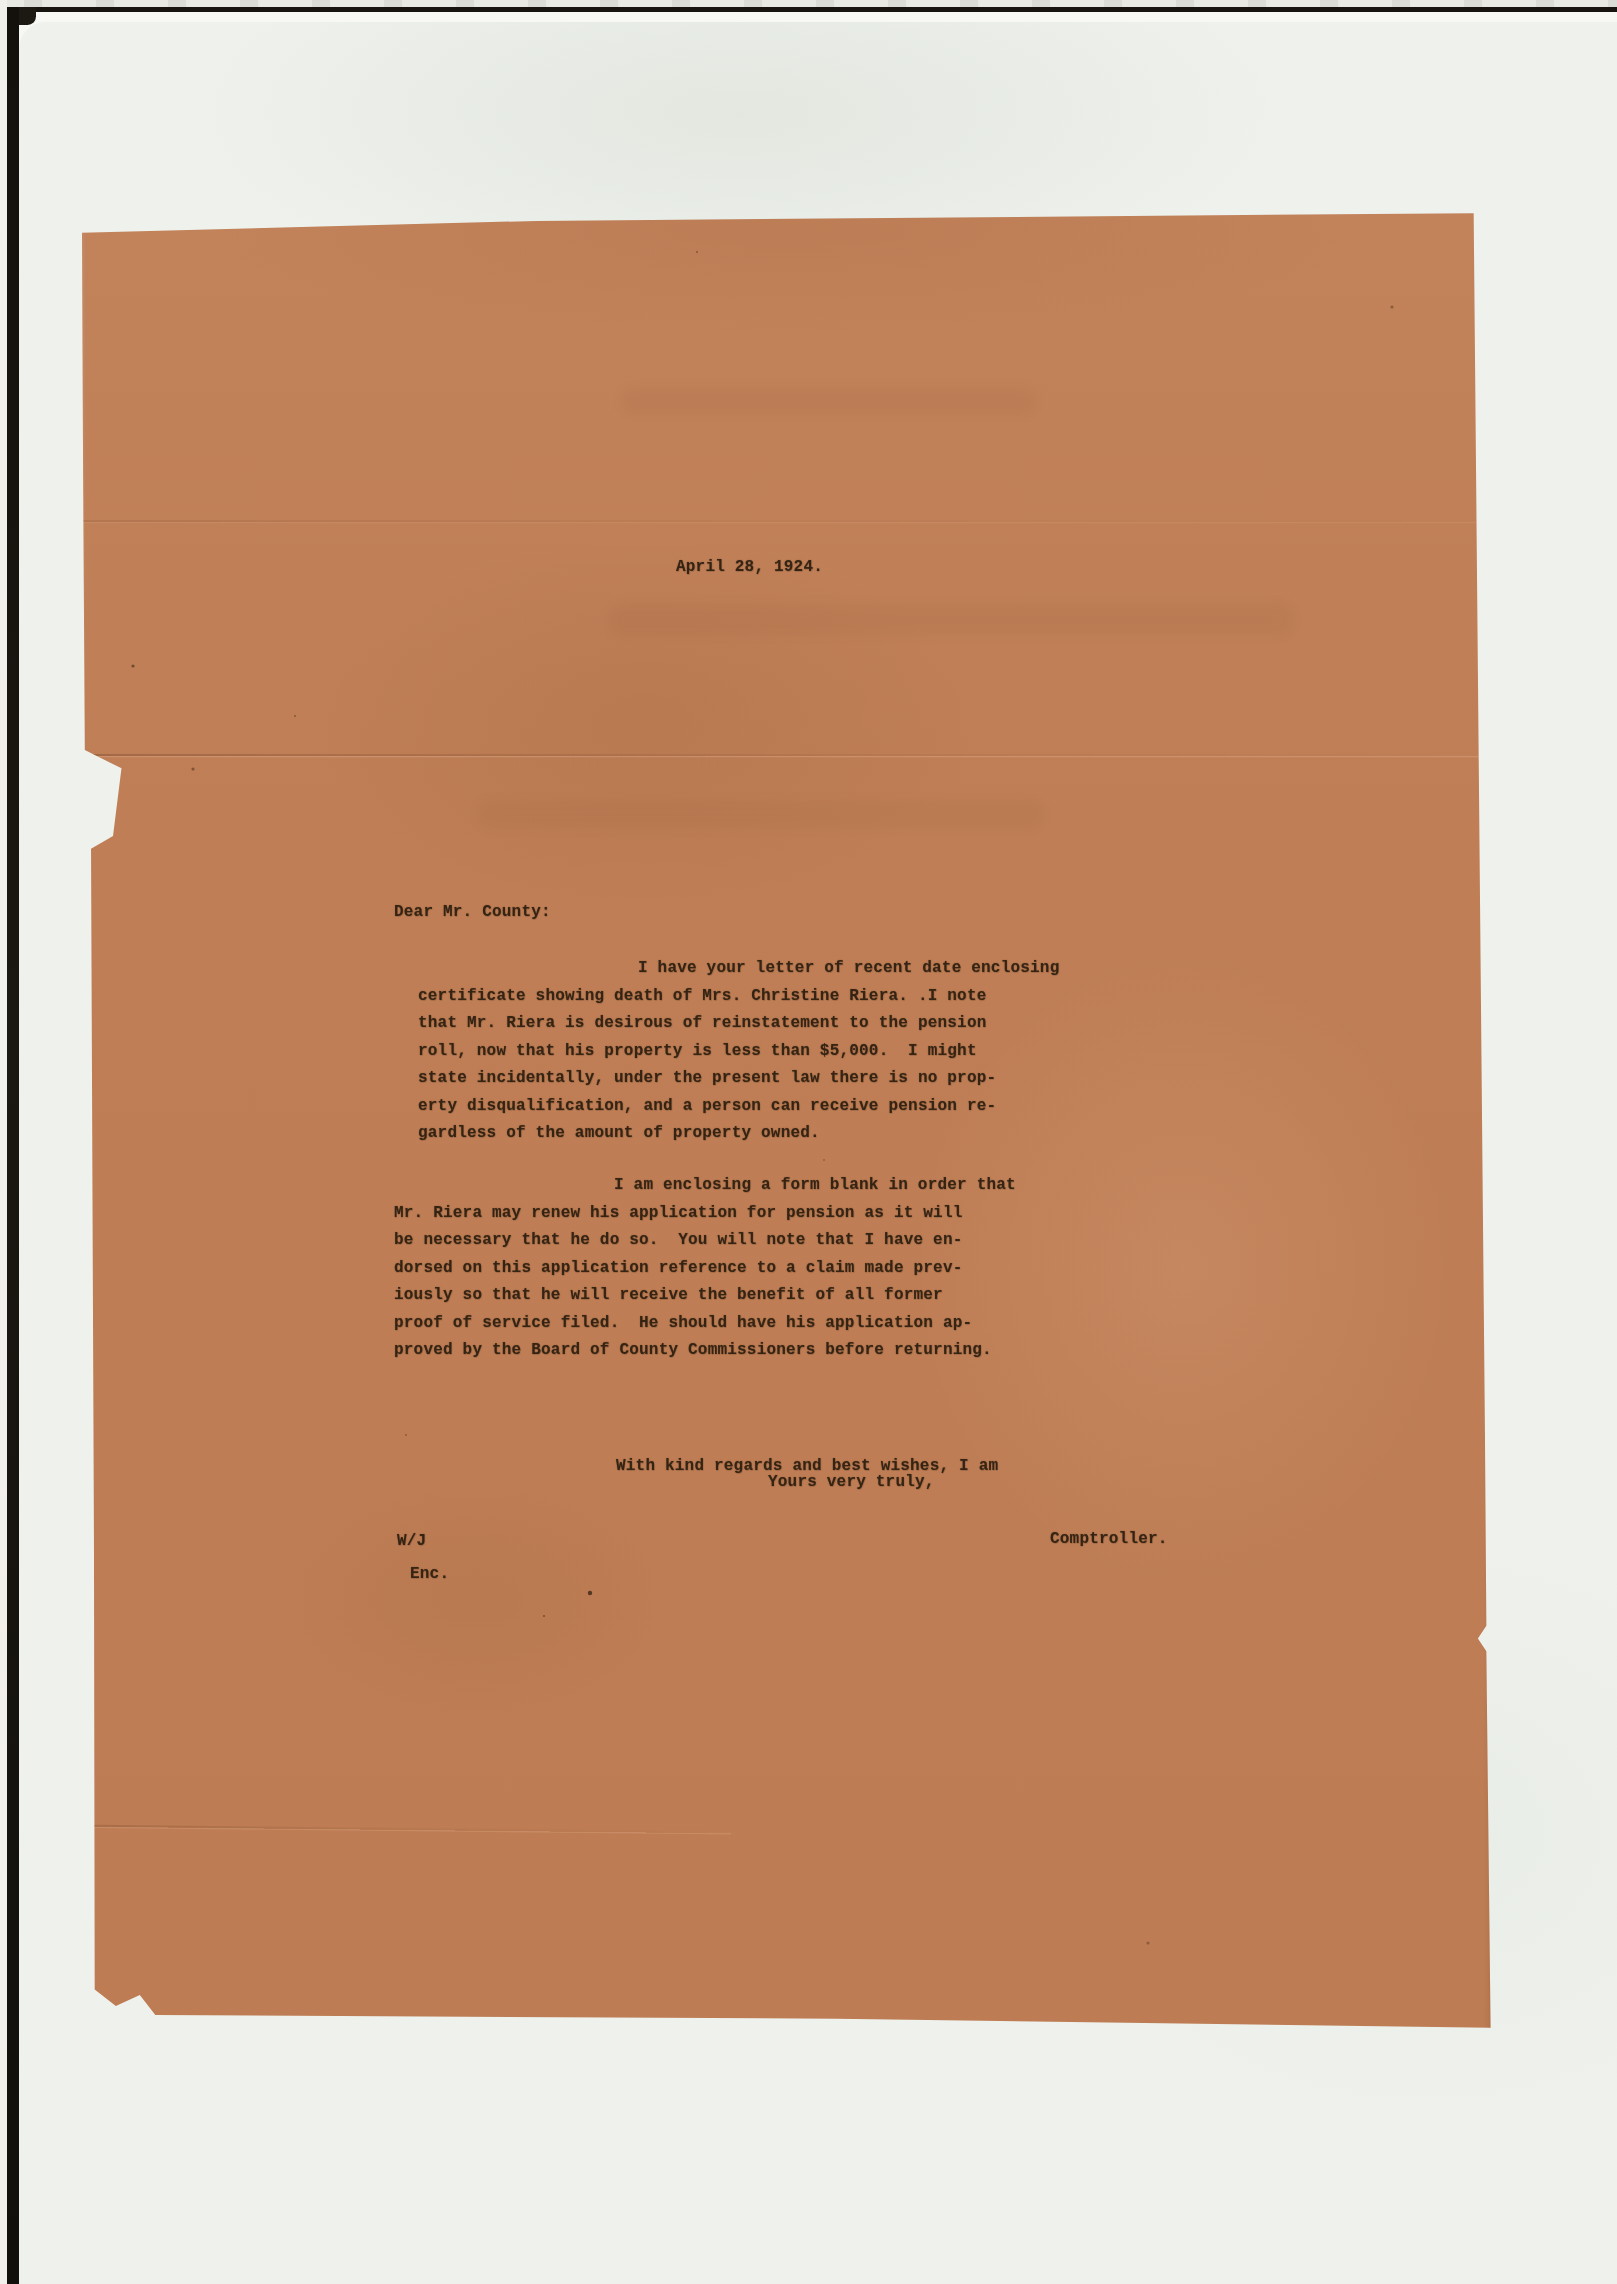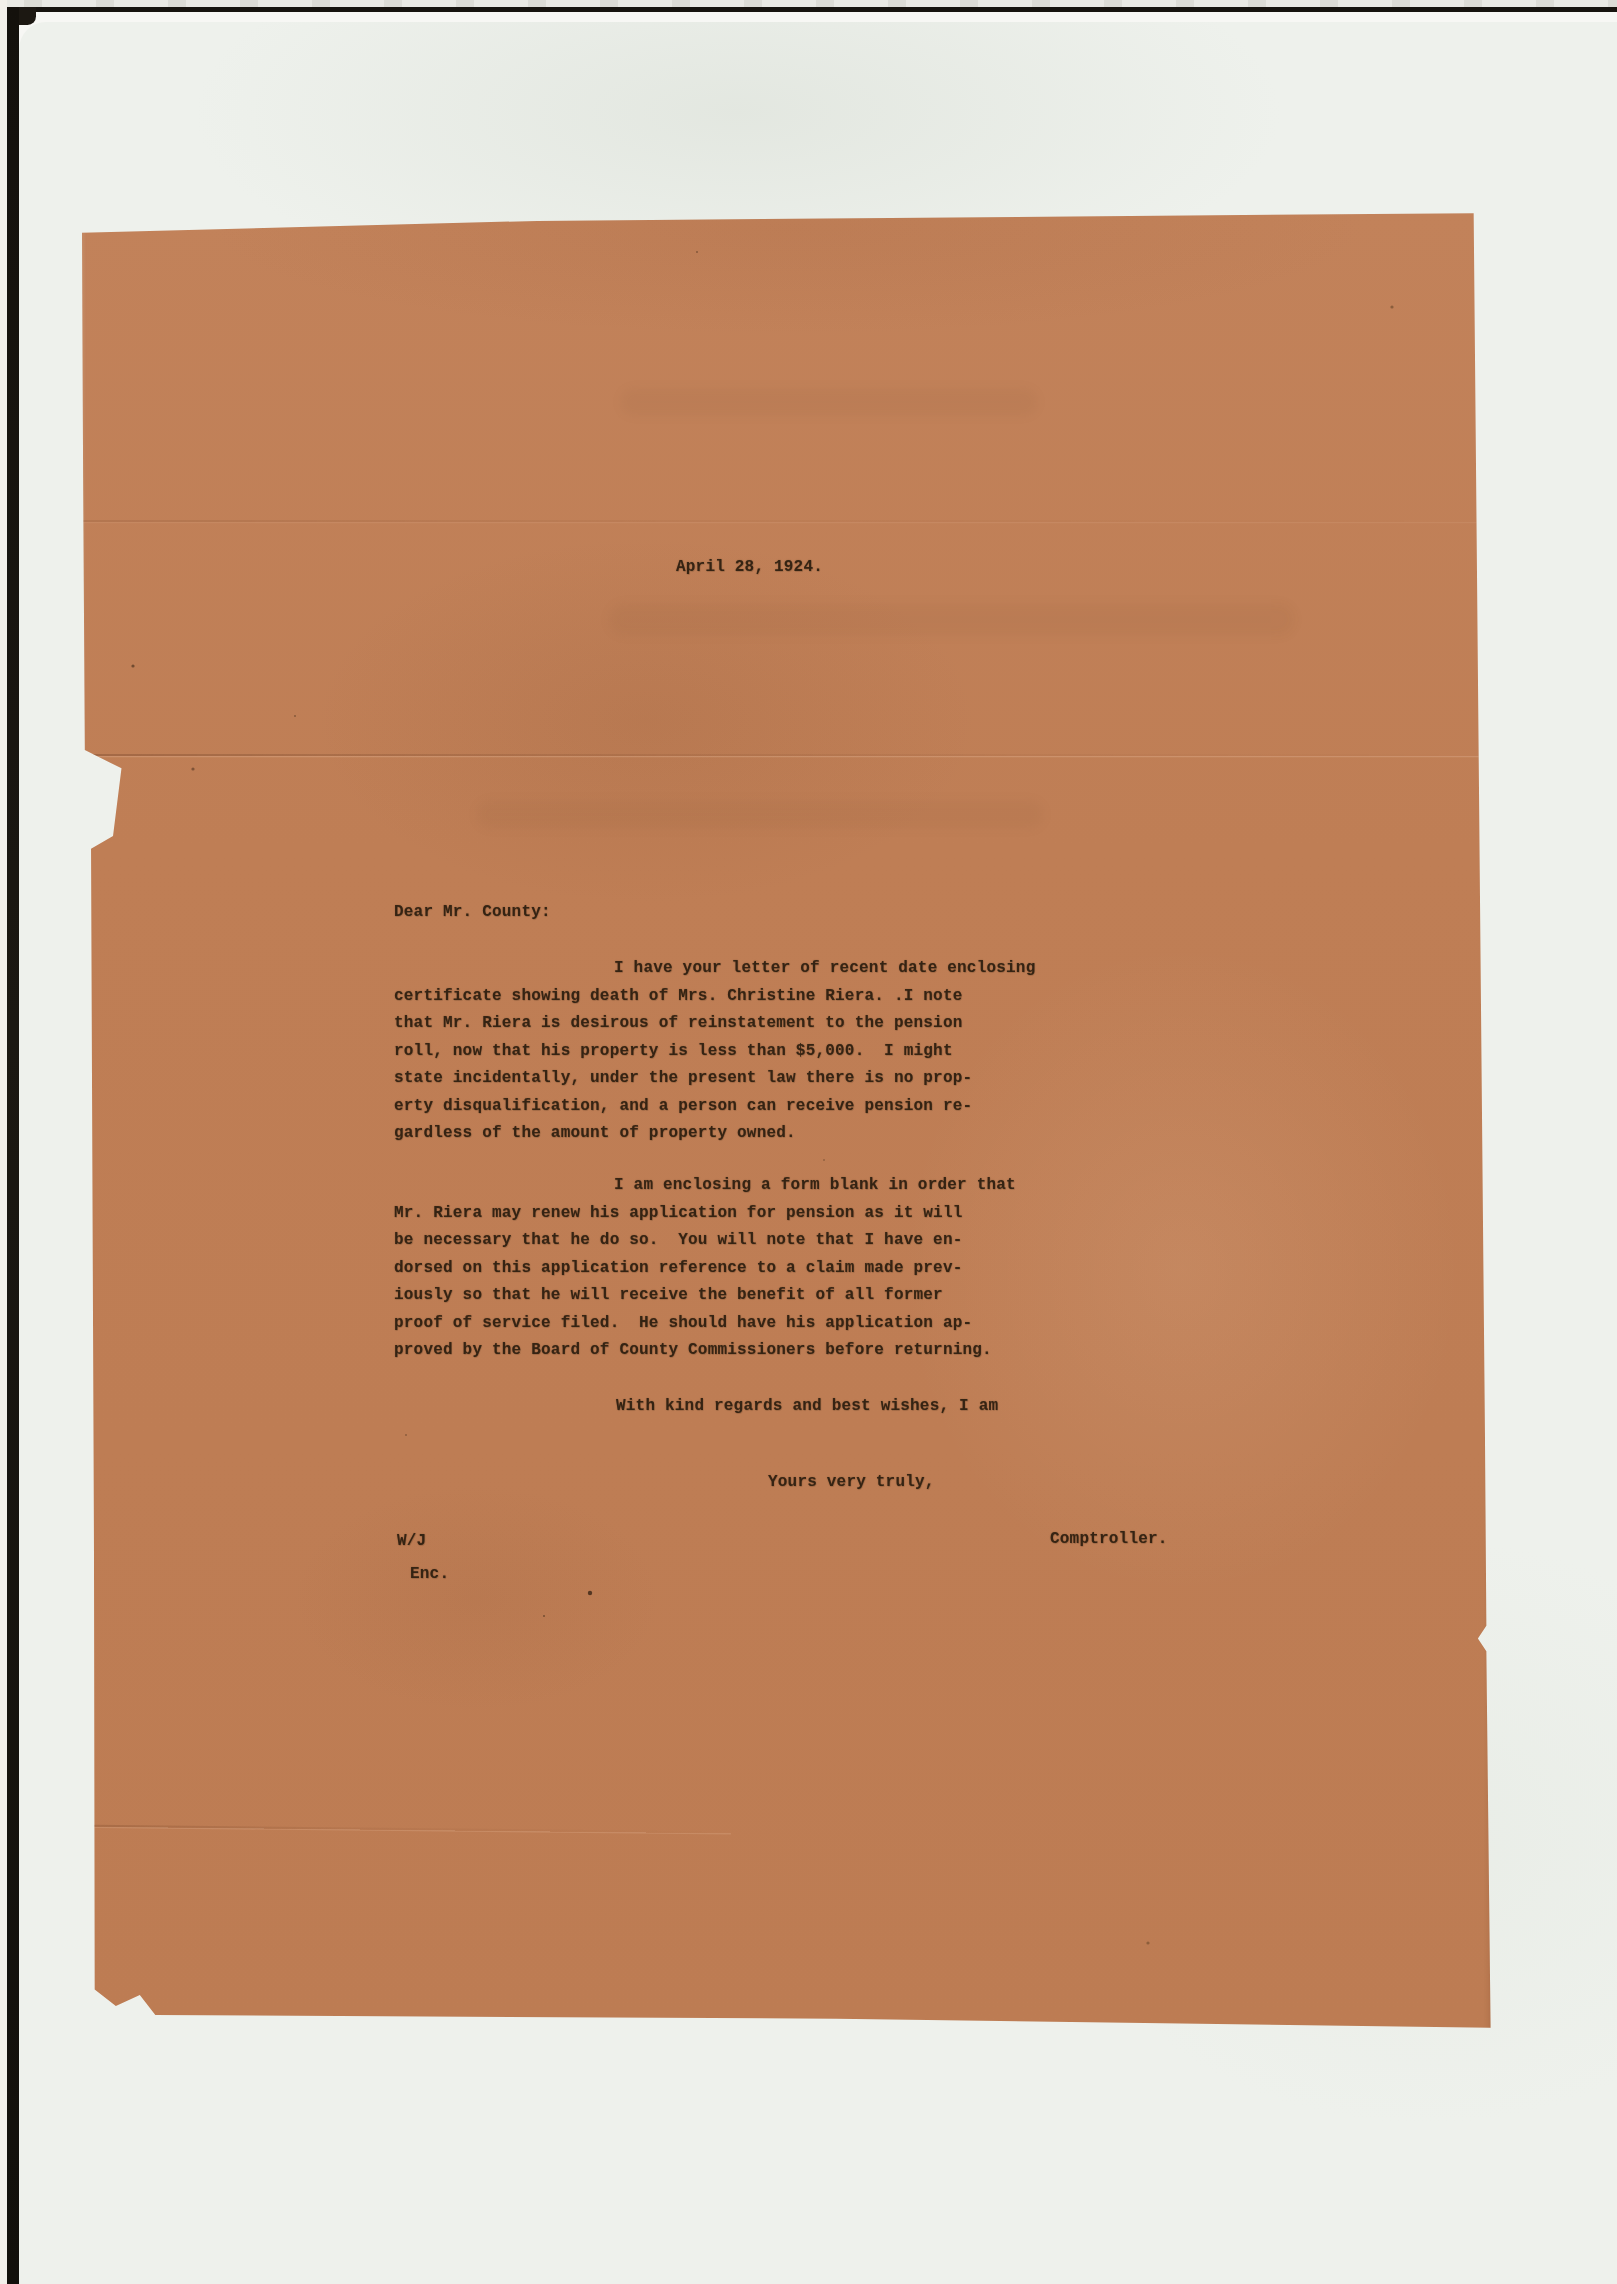--- a/index.html
+++ b/index.html
@@ -115,23 +115,23 @@
     line-height: 27.5px;
     letter-spacing: 0.2px;
     color: rgba(47, 31, 16, 0.92);
     text-shadow: 0 0 1.2px rgba(47, 31, 16, 0.45), 0.6px 0.6px 0 rgba(47, 31, 16, 0.12);
     white-space: pre-wrap;
   }
   .tw-date        { left: 594px;  top: 345px;  }
   .tw-recipient   { left: 311px;  top: 581px;  }
   .tw-salutation  { left: 312px;  top: 690px; }
   .tw-para        { left: 312px;  width: 884px; text-indent: 220px; }
-  .tw-para-1      { top: 746px; }
+  .tw-para-1      { top: 746px; margin-left: 24px; }
   .tw-para-2      { top: 963px; }
-  .tw-closing     { left: 534px;  top: 1184px; }
+  .tw-closing     { left: 534px;  top: 1244px; }
   .tw-valediction { left: 686px; top: 1236px; margin-top: 24px; }
   .tw-initials    { left: 315px;  top: 1319px; }
   .tw-signature   { left: 968px; top: 1317px; }
   .tw-enclosure   { left: 328px;  top: 1352px; }
 </style>
 </head>
 <body>
 
 <div>
 

